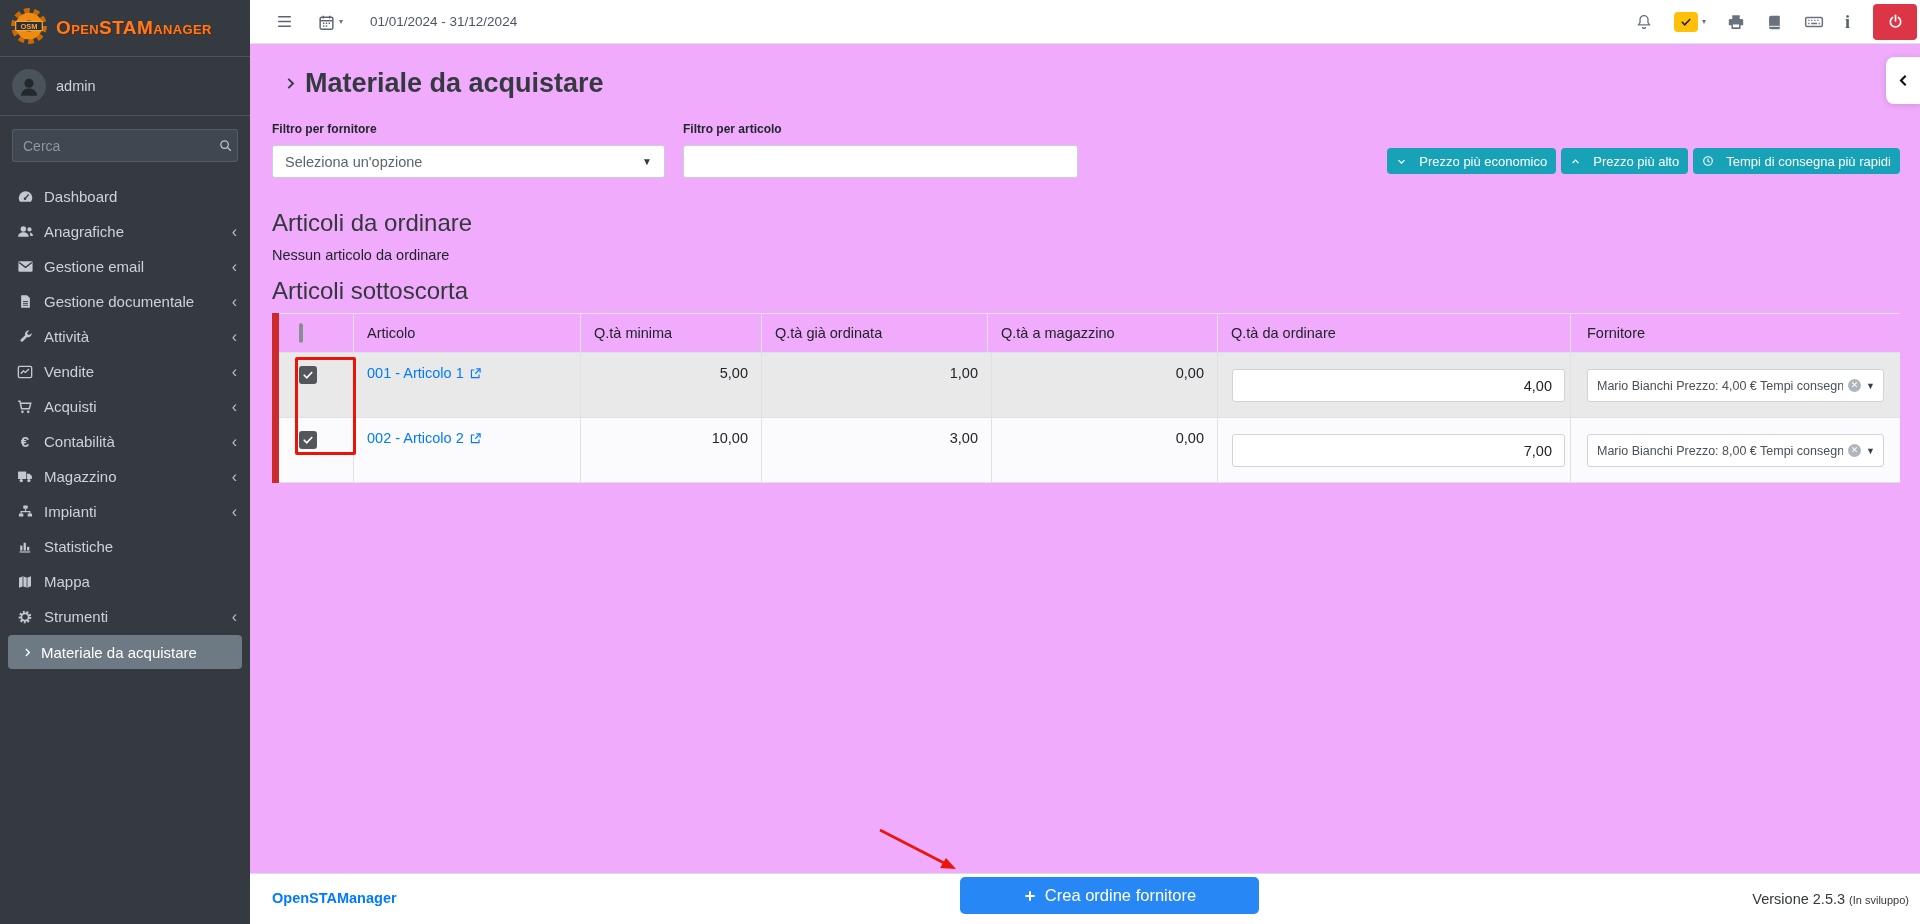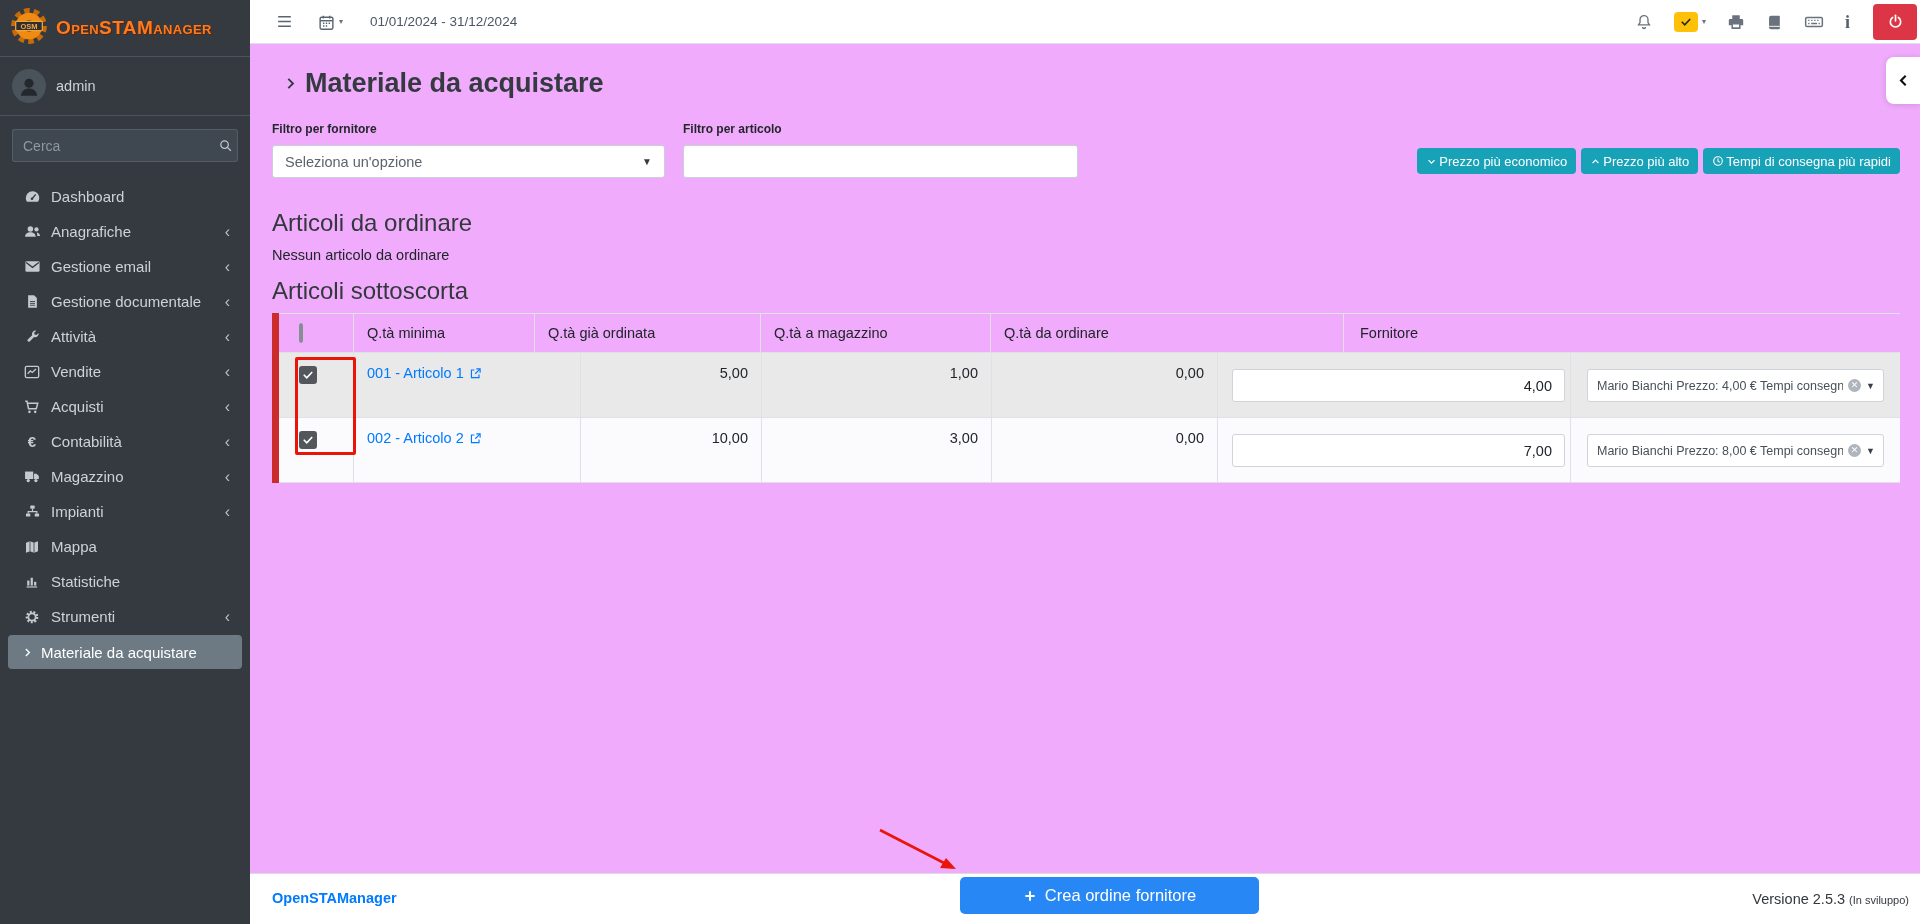--- a/index.html
+++ b/index.html
@@ -16,21 +16,21 @@
   .user { display:flex; align-items:center; padding:12px; border-bottom:1px solid #4b545c; }
   .avatar { width:34px; height:34px; border-radius:50%; background:#4a525a; display:flex; align-items:center; justify-content:center; color:#23282d; overflow:hidden; }
   .user-name { margin-left:10px; font-size:14.5px; color:#ccd1d6; }
   .search-wrap { margin:13px 12px 17px; display:flex; }
   .search-input { flex:1; height:33px; background:#3f4750; border:1px solid #545d66; border-right:none; border-radius:3px 0 0 3px;
                   color:#cfd4da; padding:0 10px; font-size:14px; outline:none; font-family:inherit; }
   .search-input::placeholder { color:#8f979f; }
   .search-btn { width:38px; height:33px; background:#3f4750; border:1px solid #545d66; border-left:none; border-radius:0 3px 3px 0;
                 display:flex; align-items:center; justify-content:center; color:#c2c9d0; cursor:pointer; }
   .nav { margin-top:4px; }
-  .nav-item { height:35px; display:flex; align-items:center; padding:0 20px; color:#cdd2d8; font-size:15px; cursor:pointer; }
+  .nav-item { height:35px; display:flex; align-items:center; padding:0 13px; color:#cdd2d8; font-size:15px; cursor:pointer; }
   .nav-ico { width:24px; display:flex; justify-content:center; margin-right:7px; color:#c3c9cf; }
   .nav-caret { margin-left:auto; color:#b8bfc6; font-size:16px; line-height:1; }
   .nav-item.active { background:#6d7983; border-radius:4px; margin:1px 8px 0; height:34px; padding:0 11px; color:#fff; }
   .nav-item.active .nav-ico { width:16px; margin-right:6px; color:#fff; }
 
   
   .topbar { position:absolute; left:250px; top:0; right:0; height:44px; background:#fff; border-bottom:1px solid #dfe3e8;
             display:flex; align-items:center; }
   .tb-left { display:flex; align-items:center; padding-left:25px; color:#5a6470; }
   .tb-cal { display:flex; align-items:center; margin-left:24px; cursor:pointer; }
@@ -50,21 +50,21 @@
   .f-label { font-weight:700; font-size:12px; color:#23272c; }
   .filter-a { position:absolute; left:272px; top:122px; }
   .filter-b { position:absolute; left:683px; top:122px; }
   .select { margin-top:9px; width:393px; height:33px; background:#fff; border:1px solid #c9cfd6; border-radius:3px;
             display:flex; align-items:center; padding:0 12px; color:#5c646c; font-size:14.5px; cursor:pointer; }
   .select .sel-caret { margin-left:auto; font-size:10px; color:#343a40; }
   .text-input { margin-top:9px; width:395px; height:33px; background:#fff; border:1px solid #c9cfd6; border-radius:3px;
                 padding:0 12px; font-size:14.5px; color:#212529; outline:none; font-family:inherit; }
   .sort-buttons { position:absolute; top:148px; right:20px; display:flex; gap:5px; }
   .btn-teal { background:#17a2b8; color:#fff; height:26px; border:none; border-radius:4px; padding:0 9px; font-size:13px;
-              display:flex; align-items:center; gap:2px; cursor:pointer; font-family:inherit; }
+              display:flex; align-items:center; gap:12px; cursor:pointer; font-family:inherit; }
   .h2 { position:absolute; left:272px; font-size:24px; font-weight:500; color:#33383d; }
   .empty-text { position:absolute; left:272px; top:247px; font-size:14.5px; color:#212529; }
 
   
   .table { position:absolute; left:272px; top:313px; width:1628px; font-size:14.5px; color:#212529; }
   .t-redbar { position:absolute; left:0; top:0; width:7px; height:170px; background:#cb2b2b; }
   .t-row { display:flex; margin-left:7px; border-bottom:1px solid #dee2e6; }
   .t-head { height:40px; border-top:1px solid #dee2e6; }
   .t-body1 { height:65px; background:#e9e9ea; }
   .t-body2 { height:65px; background:#fbfbfd; }
@@ -349,33 +349,33 @@
         <span class="nav-ico">
             <svg class="i" width="15" height="15">
               <use href="#i-sitemap"></use>
             </svg>
           </span>
         <span>Impianti</span>
         <span class="nav-caret">‹</span>
       </a>
       <a class="nav-item">
         <span class="nav-ico">
+            <svg class="i" width="15" height="15">
+              <use href="#i-chartbar"></use>
+            </svg>
+          </span>
+        <span>Statistiche</span>
+      </a>
+      <a class="nav-item">
+        <span class="nav-ico">
             <svg class="i" width="16" height="16">
               <use href="#i-map"></use>
             </svg>
           </span>
         <span>Mappa</span>
-      </a>
-      <a class="nav-item">
-        <span class="nav-ico">
-            <svg class="i" width="15" height="15">
-              <use href="#i-chartbar"></use>
-            </svg>
-          </span>
-        <span>Statistiche</span>
       </a>
       <a class="nav-item">
         <span class="nav-ico">
             <svg class="i" width="16" height="16">
               <use href="#i-gear"></use>
             </svg>
           </span>
         <span>Strumenti</span>
         <span class="nav-caret">‹</span>
       </a>
@@ -492,20 +492,21 @@
 
   <h2 class="h2" style="top:209px">Articoli da ordinare</h2>
   <div class="empty-text">Nessun articolo da ordinare</div>
   <h2 class="h2" style="top:277px">Articoli sottoscorta</h2>
 
   <div class="table">
     <div class="t-redbar"></div>
 
     <div class="t-row t-head">
       <div class="c c-check"><span class="cb"></span></div>
+      <div class="c c-art">Articolo</div>
       <div class="c c-min" style="text-align:left;padding-left:13px">Q.tà minima</div>
       <div class="c c-ord" style="text-align:left;padding-left:13px">Q.tà già ordinata</div>
       <div class="c c-mag" style="text-align:left;padding-left:13px">Q.tà a magazzino</div>
       <div class="c c-qta" style="padding:11px 12px 0 13px">Q.tà da ordinare</div>
       <div class="c c-forn" style="padding:11px 0 0 16px">Fornitore</div>
     </div>
 
     <div class="t-row t-body1">
       <div class="c c-check">
           <span class="cb checked">

